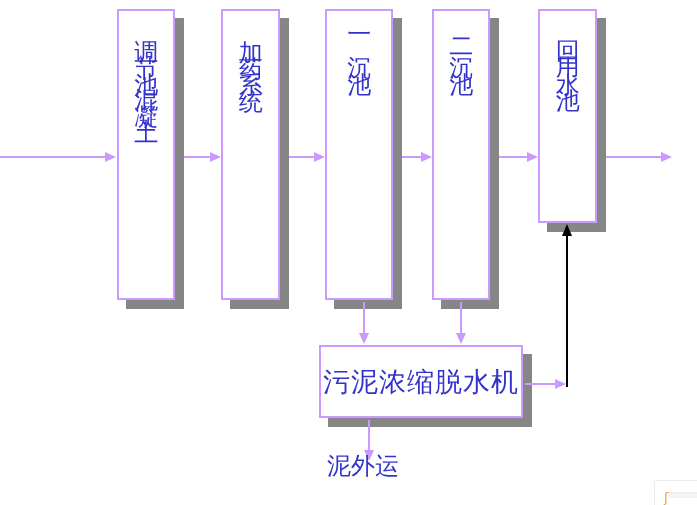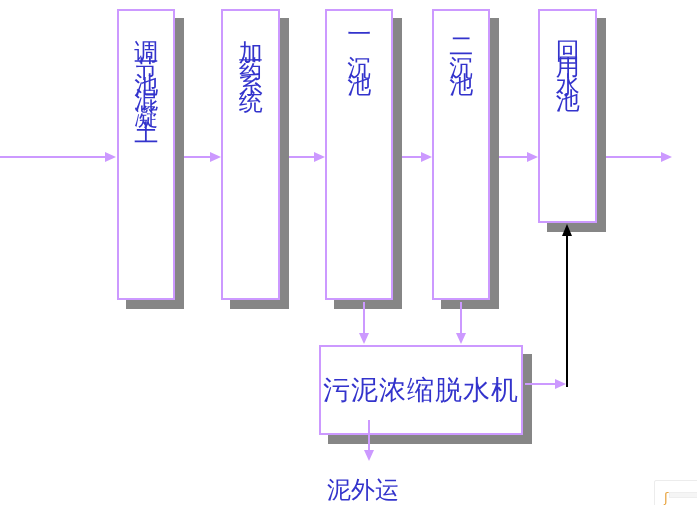--- a/index.html
+++ b/index.html
@@ -121,39 +121,39 @@
   </div>
 
   <div class="pbox" style="left:432px;top:9px;width:58px;height:291px">
     <div class="vtext">二沉池</div>
   </div>
 
   <div class="pbox" style="left:538px;top:9px;width:59px;height:214px">
     <div class="vtext">回用水池</div>
   </div>
 
-  <div class="pbox" style="left:319px;top:345px;width:204px;height:90px">
+  <div class="pbox" style="left:319px;top:345px;width:204px;height:73px">
     <div class="hbox-text">污泥浓缩脱水机</div>
   </div>
 
   <div class="vline" style="left:363px;top:302px;height:32px"></div>
   <div class="head-down" style="left:359px;top:333px"></div>
 
   <div class="vline" style="left:460px;top:302px;height:32px"></div>
   <div class="head-down" style="left:456px;top:333px"></div>
 
   <div class="vline" style="left:368px;top:420px;height:31px"></div>
   <div class="head-down" style="left:364px;top:450px"></div>
 
   <div class="hline" style="left:525px;top:383px;width:31px"></div>
   <div class="head-right" style="left:555px;top:379px"></div>
 
   <div class="blackline" style="left:566px;top:235px;height:152px"></div>
   <div class="head-up-black" style="left:562px;top:224px"></div>
 
 
-  <div class="flabel" style="left:327px;top:474px">泥外运</div>
+  <div class="flabel" style="left:327px;top:450px">泥外运</div>
 
   <div class="corner-box"></div>
   <div class="corner-line"></div>
   <div class="corner-mark">ʃ</div>
 
 </div>
 
 </body></html>

